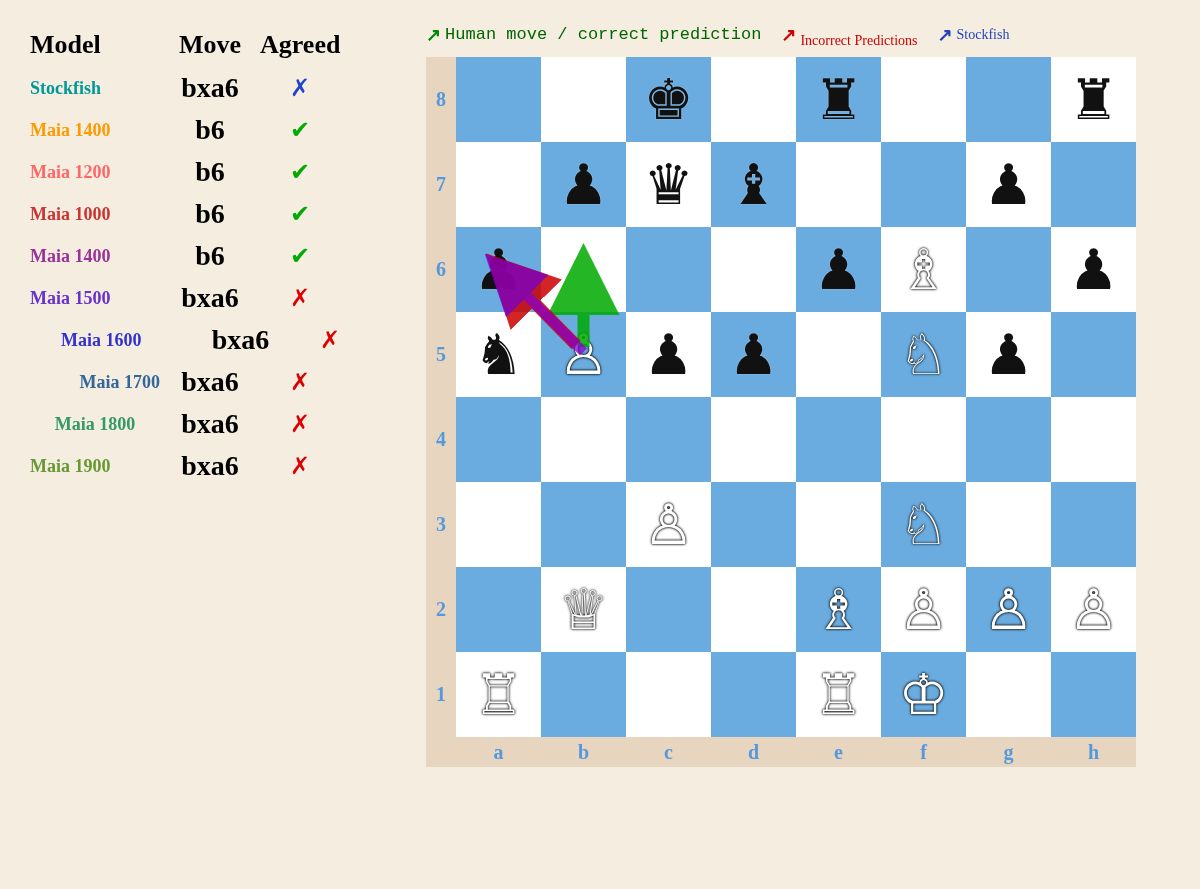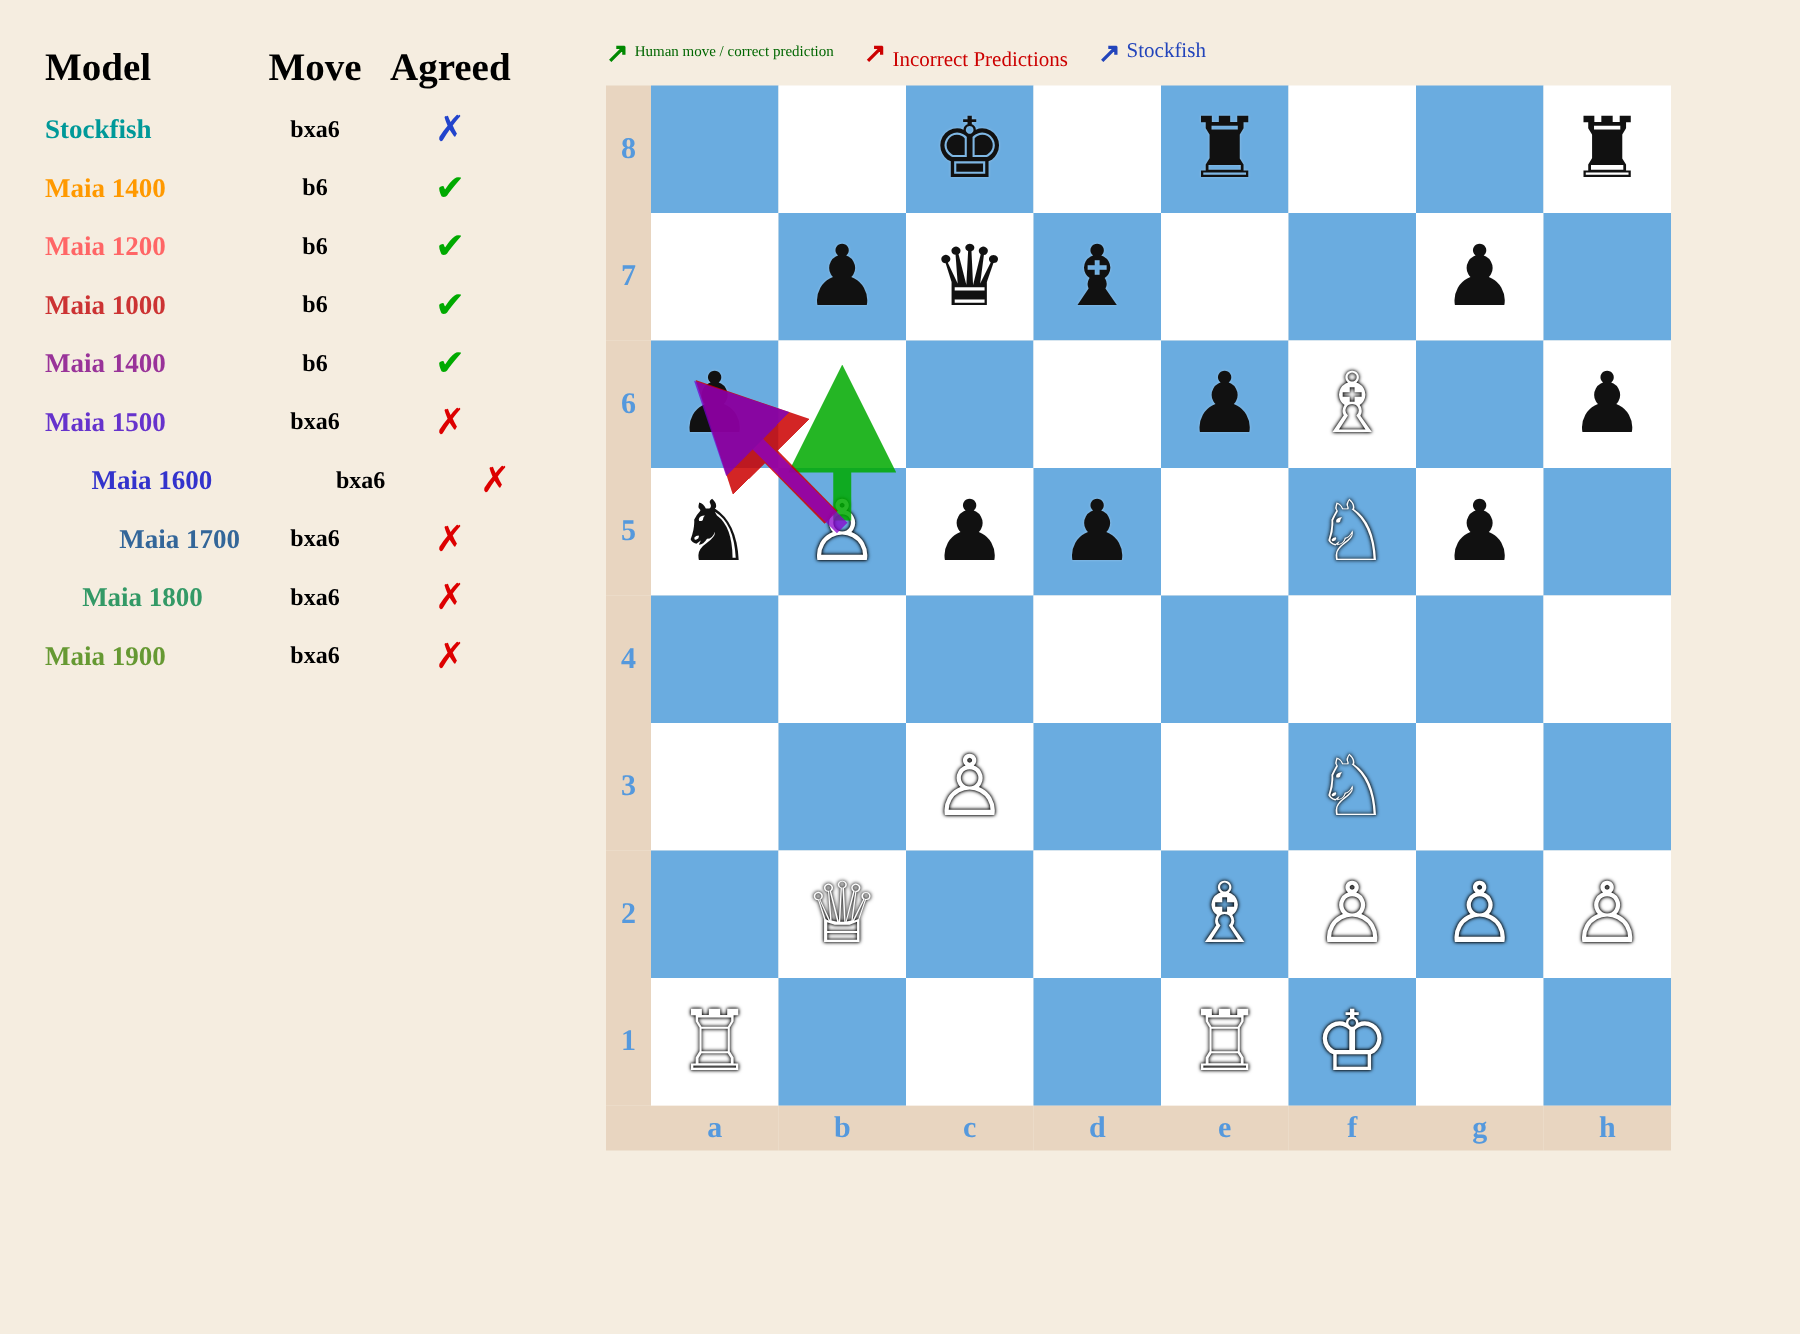--- a/index.html
+++ b/index.html
@@ -10,21 +10,21 @@
       height: 889px;
       overflow: hidden;
       position: relative;
     }
 
     .main-container {
       display: flex;
       width: 1200px;
       height: 889px;
       padding: 20px;
-      gap: 4px;
+      gap: 26px;
     }
 
     
     .left-panel {
       width: 360px;
       flex-shrink: 0;
       padding-top: 10px;
     }
 
     .table-header {
@@ -52,21 +52,21 @@
     }
 
     .model-name {
       width: 130px;
       font-size: 18px;
       font-weight: bold;
     }
 
     .move-text {
       width: 100px;
-      font-size: 16px;
+      font-size: 28px;
       font-weight: bold;
       color: #000;
       text-align: center;
     }
 
     .agreed-mark {
       width: 80px;
       text-align: center;
       font-size: 24px;
     }
@@ -100,21 +100,21 @@
 
     .legend-arrow {
       font-size: 18px;
       font-weight: bold;
     }
 
     .arrow-green { color: #008800; }
     .arrow-red { color: #cc0000; }
     .arrow-blue { color: #2244bb; }
 
-    .legend-text-green { color: #006600; font-size: 10px; }
+    .legend-text-green { color: #006600; font-size: 17px; font-family: Liberation Mono, monospace; }
     .legend-text-red { color: #cc0000; font-size: 14px; margin-top: 13px; }
     .legend-text-blue { color: #2244bb; font-size: 14px; }
 
     
     .board-container {
       position: relative;
       width: 760px;
       height: 760px;
       margin-left: 20px;
     }

